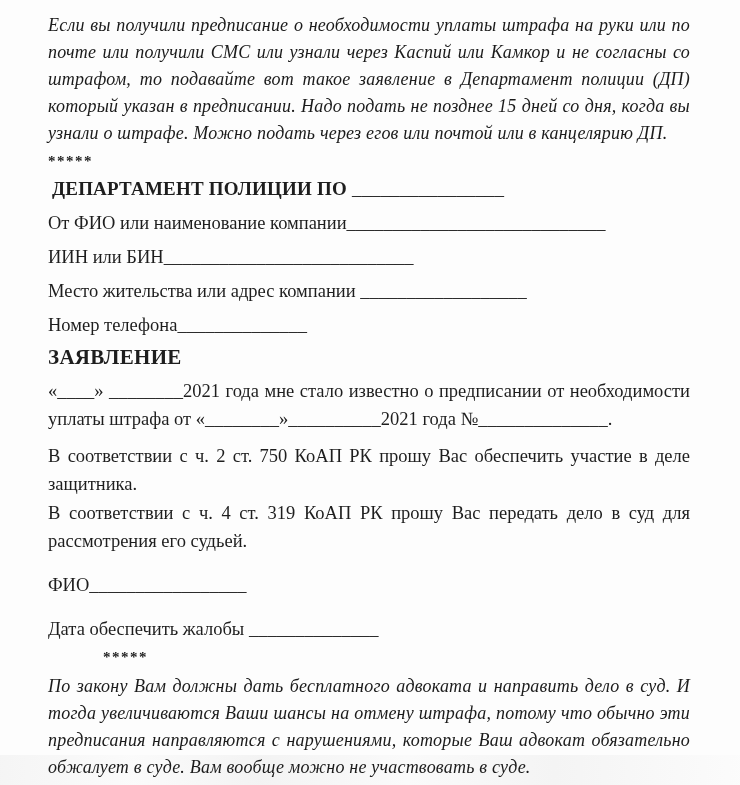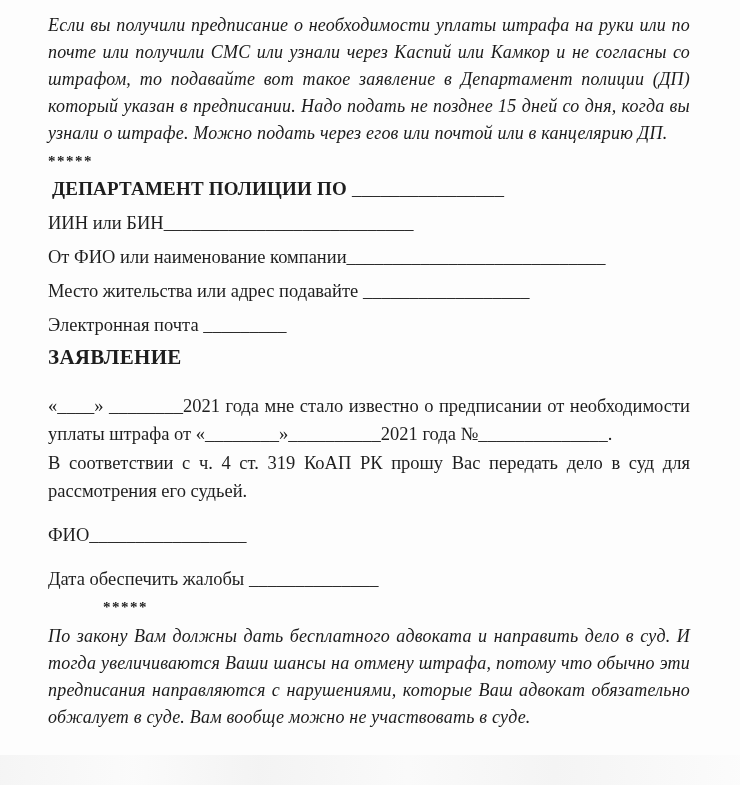--- a/index.html
+++ b/index.html
@@ -63,21 +63,21 @@
     font-size: 21px;
     line-height: 22px;
     margin-top: 10px;
     letter-spacing: 0.3px;
   }
 
   .body-para {
     font-size: 18.5px;
     line-height: 28px;
     text-align: justify;
-    margin-top: 24px;
+    margin-top: 9px;
   }
   .body-para.tight { margin-top: 1px; }
 
   .sign-line {
     font-size: 18.5px;
     line-height: 28px;
     margin-top: 16px;
   }
 
   .stars-bottom {
@@ -111,33 +111,34 @@
 <body>
 
 <div class="page">
 
   <p class="intro-para">Если вы получили предписание о необходимости уплаты штрафа на руки или по почте или получили СМС или узнали через Каспий или Камкор и не согласны со штрафом, то подавайте вот такое заявление в Департамент полиции (ДП) который указан в предписании. Надо подать не позднее 15 дней со дня, когда вы узнали о штрафе. Можно подать через егов или почтой или в канцелярию ДП.</p>
 
   <p class="stars-top">*****</p>
 
   <p class="doc-heading"><span>ДЕПАРТАМЕНТ ПОЛИЦИИ ПО </span><span class="blank">________________</span></p>
 
+  <p class="field-line"><span>От ФИО или наименование компании</span><span class="blank">____________________________</span></p>
+
   <p class="field-line"><span>ИИН или БИН</span><span class="blank">___________________________</span></p>
 
-  <p class="field-line"><span>От ФИО или наименование компании</span><span class="blank">____________________________</span></p>
+  <p class="field-line"><span>Место жительства или адрес компании </span><span class="blank">__________________</span></p>
 
-  <p class="field-line"><span>Место жительства или адрес подавайте </span><span class="blank">__________________</span></p>
+  <p class="field-line"><span>Номер телефона</span><span class="blank">______________</span></p>
 
-
-  <p class="field-line"><span>Электронная почта </span><span class="blank">_________</span></p>
 
   <p class="statement-heading">ЗАЯВЛЕНИЕ</p>
 
   <p class="body-para">«____» ________2021 года мне стало известно о предписании от необходимости уплаты штрафа от «________»__________2021 года №______________.</p>
 
+  <p class="body-para">В соответствии с ч. 2 ст. 750 КоАП РК прошу Вас обеспечить участие в деле защитника.</p>
 
   <p class="body-para tight">В соответствии с ч. 4 ст. 319 КоАП РК прошу Вас передать дело в суд для рассмотрения его судьей.</p>
 
   <p class="sign-line"><span>ФИО</span><span class="blank">_________________</span></p>
 
   <p class="sign-line"><span>Дата обеспечить жалобы </span><span class="blank">______________</span></p>
 
   <p class="stars-bottom">*****</p>
 
   <p class="outro-para">По закону Вам должны дать бесплатного адвоката и направить дело в суд. И тогда увеличиваются Ваши шансы на отмену штрафа, потому что обычно эти предписания направляются с нарушениями, которые Ваш адвокат обязательно обжалует в суде. Вам вообще можно не участвовать в суде.</p>

